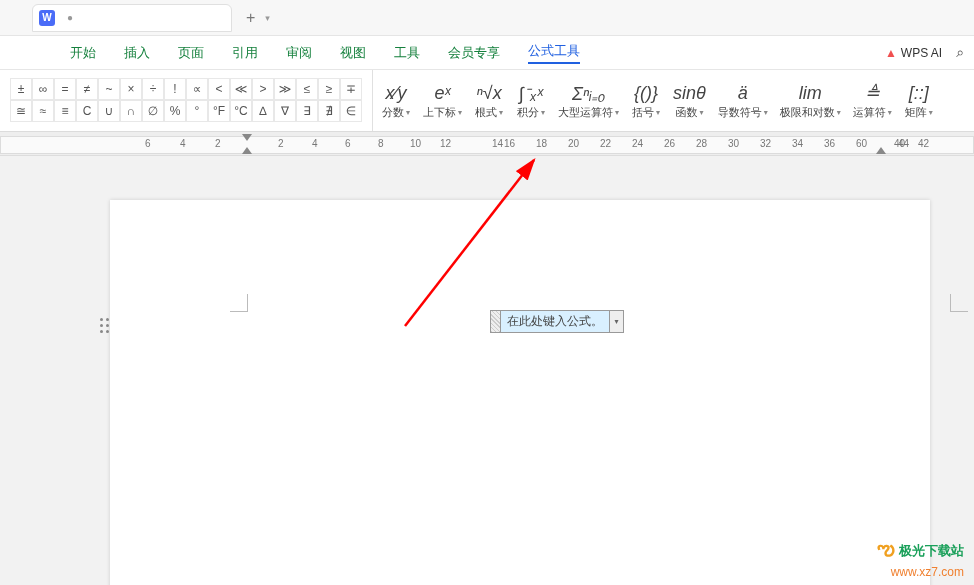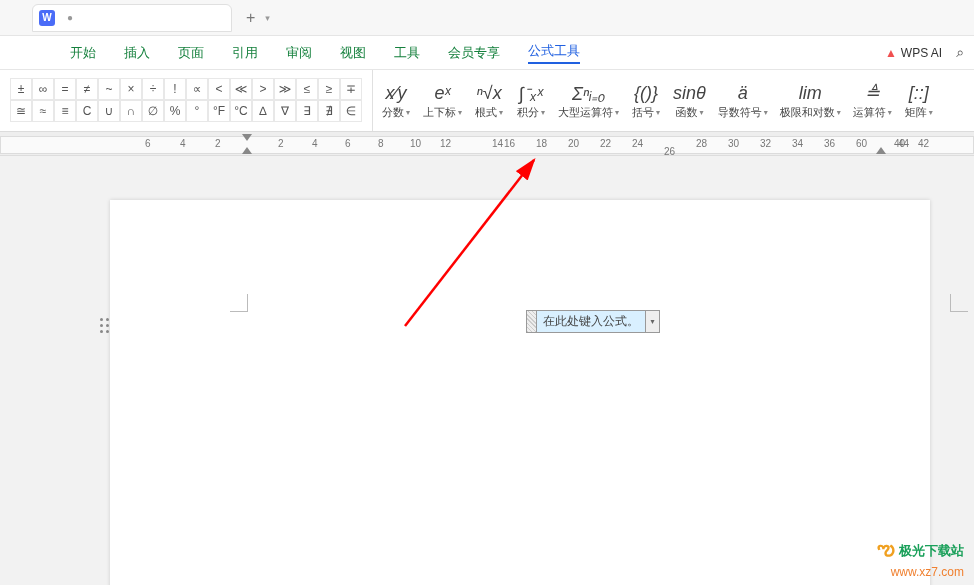--- a/index.html
+++ b/index.html
@@ -174,21 +174,20 @@
     cursor: move;
   }
   .drag-dots span{width:3px;height:3px;background:#888;border-radius:50%;}
   .equation-box {
     position: absolute;
     top: 110px;
     left: 380px;
     display: flex;
     align-items: stretch;
     border: 1px solid #999;
-    margin-left: 36px;
   }
   .eq-handle {
     width: 10px;
     background: repeating-linear-gradient(45deg,#ccc,#ccc 1px,#eee 1px,#eee 3px);
     border-right: 1px solid #999;
   }
   .eq-dd {
     width: 14px;
     background: #eee;
     border-left: 1px solid #999;
@@ -383,21 +382,21 @@
       <div class="ruler-num" style="left: 345px;">6</div>
       <div class="ruler-num" style="left: 378px;">8</div>
       <div class="ruler-num" style="left: 410px;">10</div>
       <div class="ruler-num" style="left: 440px;">12</div>
       <div class="ruler-num" style="left: 492px;">14</div>
       <div class="ruler-num" style="left: 504px;">16</div>
       <div class="ruler-num" style="left: 536px;">18</div>
       <div class="ruler-num" style="left: 568px;">20</div>
       <div class="ruler-num" style="left: 600px;">22</div>
       <div class="ruler-num" style="left: 632px;">24</div>
-      <div class="ruler-num" style="left: 664px; margin-top: 8px;">26</div>
+      <div class="ruler-num" style="left: 664px;">26</div>
       <div class="ruler-num" style="left: 696px;">28</div>
       <div class="ruler-num" style="left: 728px;">30</div>
       <div class="ruler-num" style="left: 760px;">32</div>
       <div class="ruler-num" style="left: 792px;">34</div>
       <div class="ruler-num" style="left: 824px;">36</div>
       <div class="ruler-num" style="left: 856px;">60</div>
       <div class="ruler-num" style="left: 886px; margin-left: 8px;">40</div>
       <div class="ruler-num" style="left: 918px;">42</div>
       <div class="ruler-num" style="left: 898px;">44</div>
     </div>

